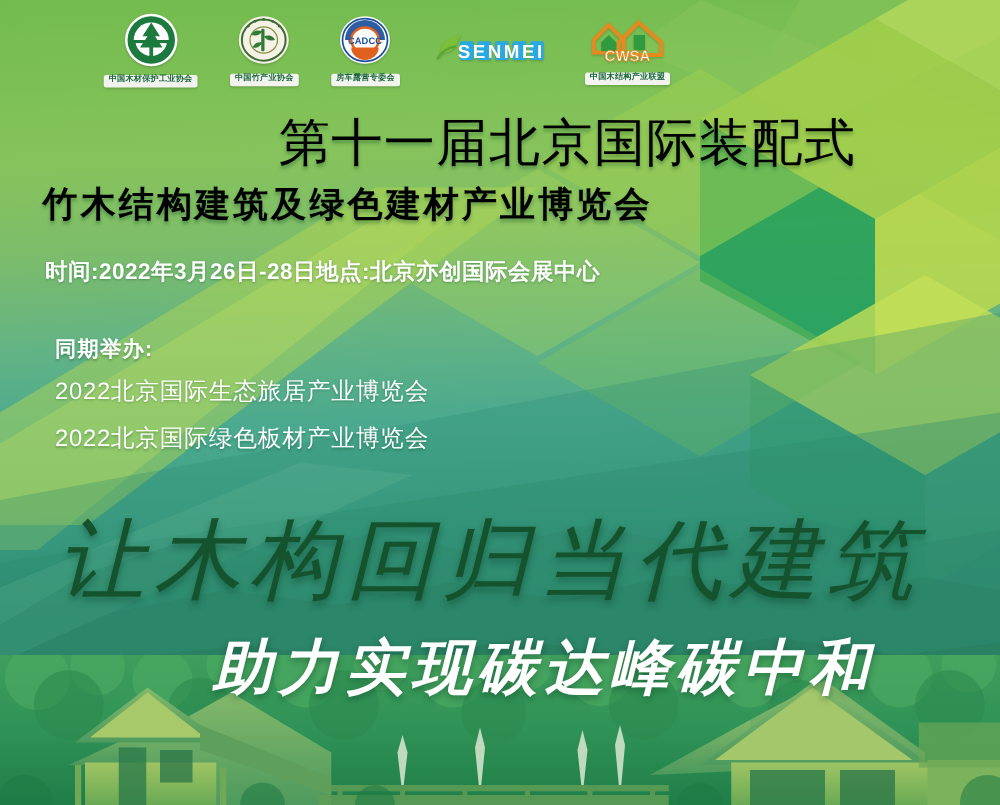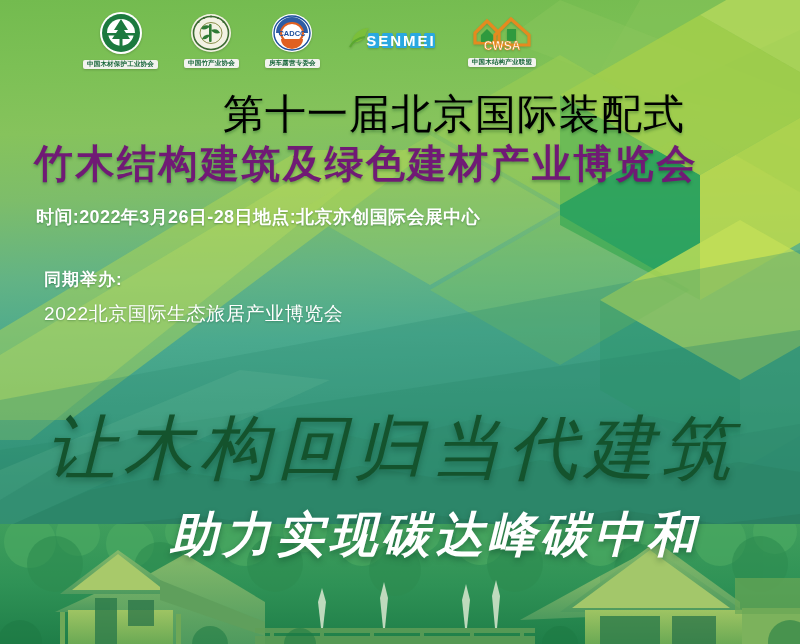--- a/index.html
+++ b/index.html
@@ -80,23 +80,23 @@
     font-size:41px;line-height:45px;
     font-weight:normal;
     color:#000000;
     letter-spacing:1px;
     white-space:nowrap;
     text-shadow:0 2px 3px rgba(0,60,30,.35);
     margin-left:48px;
   }
   .title-2{
     position:absolute;left:34px;top:141px;
-    font-size:39px;line-height:46px;
+    font-size:28px;line-height:46px;
     font-weight:bold;
-    color:#701a75;
+    color:#000000;
     letter-spacing:2.5px;
     white-space:nowrap;
     text-shadow:0 2px 3px rgba(0,60,30,.35);
   }
 
   
   .meta{
     position:absolute;left:36px;top:205px;
     display:flex;
     font-size:18px;line-height:24px;
@@ -401,18 +401,19 @@
   <div class="title-2">竹木结构建筑及绿色建材产业博览会</div>
 
   <div class="meta">
     <span>时间:2022年3月26日-28日</span>
     <span>地点:北京亦创国际会展中心</span>
   </div>
 
   <div class="concurrent-head">同期举办:</div>
   <div class="concurrent-list">
     <div class="ev">2022北京国际生态旅居产业博览会</div>
+    <div class="ev">2022北京国际绿色板材产业博览会</div>
   </div>
 
   <div class="slogan-1">让木构回归当代建筑</div>
   <div class="slogan-2">助力实现碳达峰碳中和</div>
 
 </div>
 
 </body></html>

